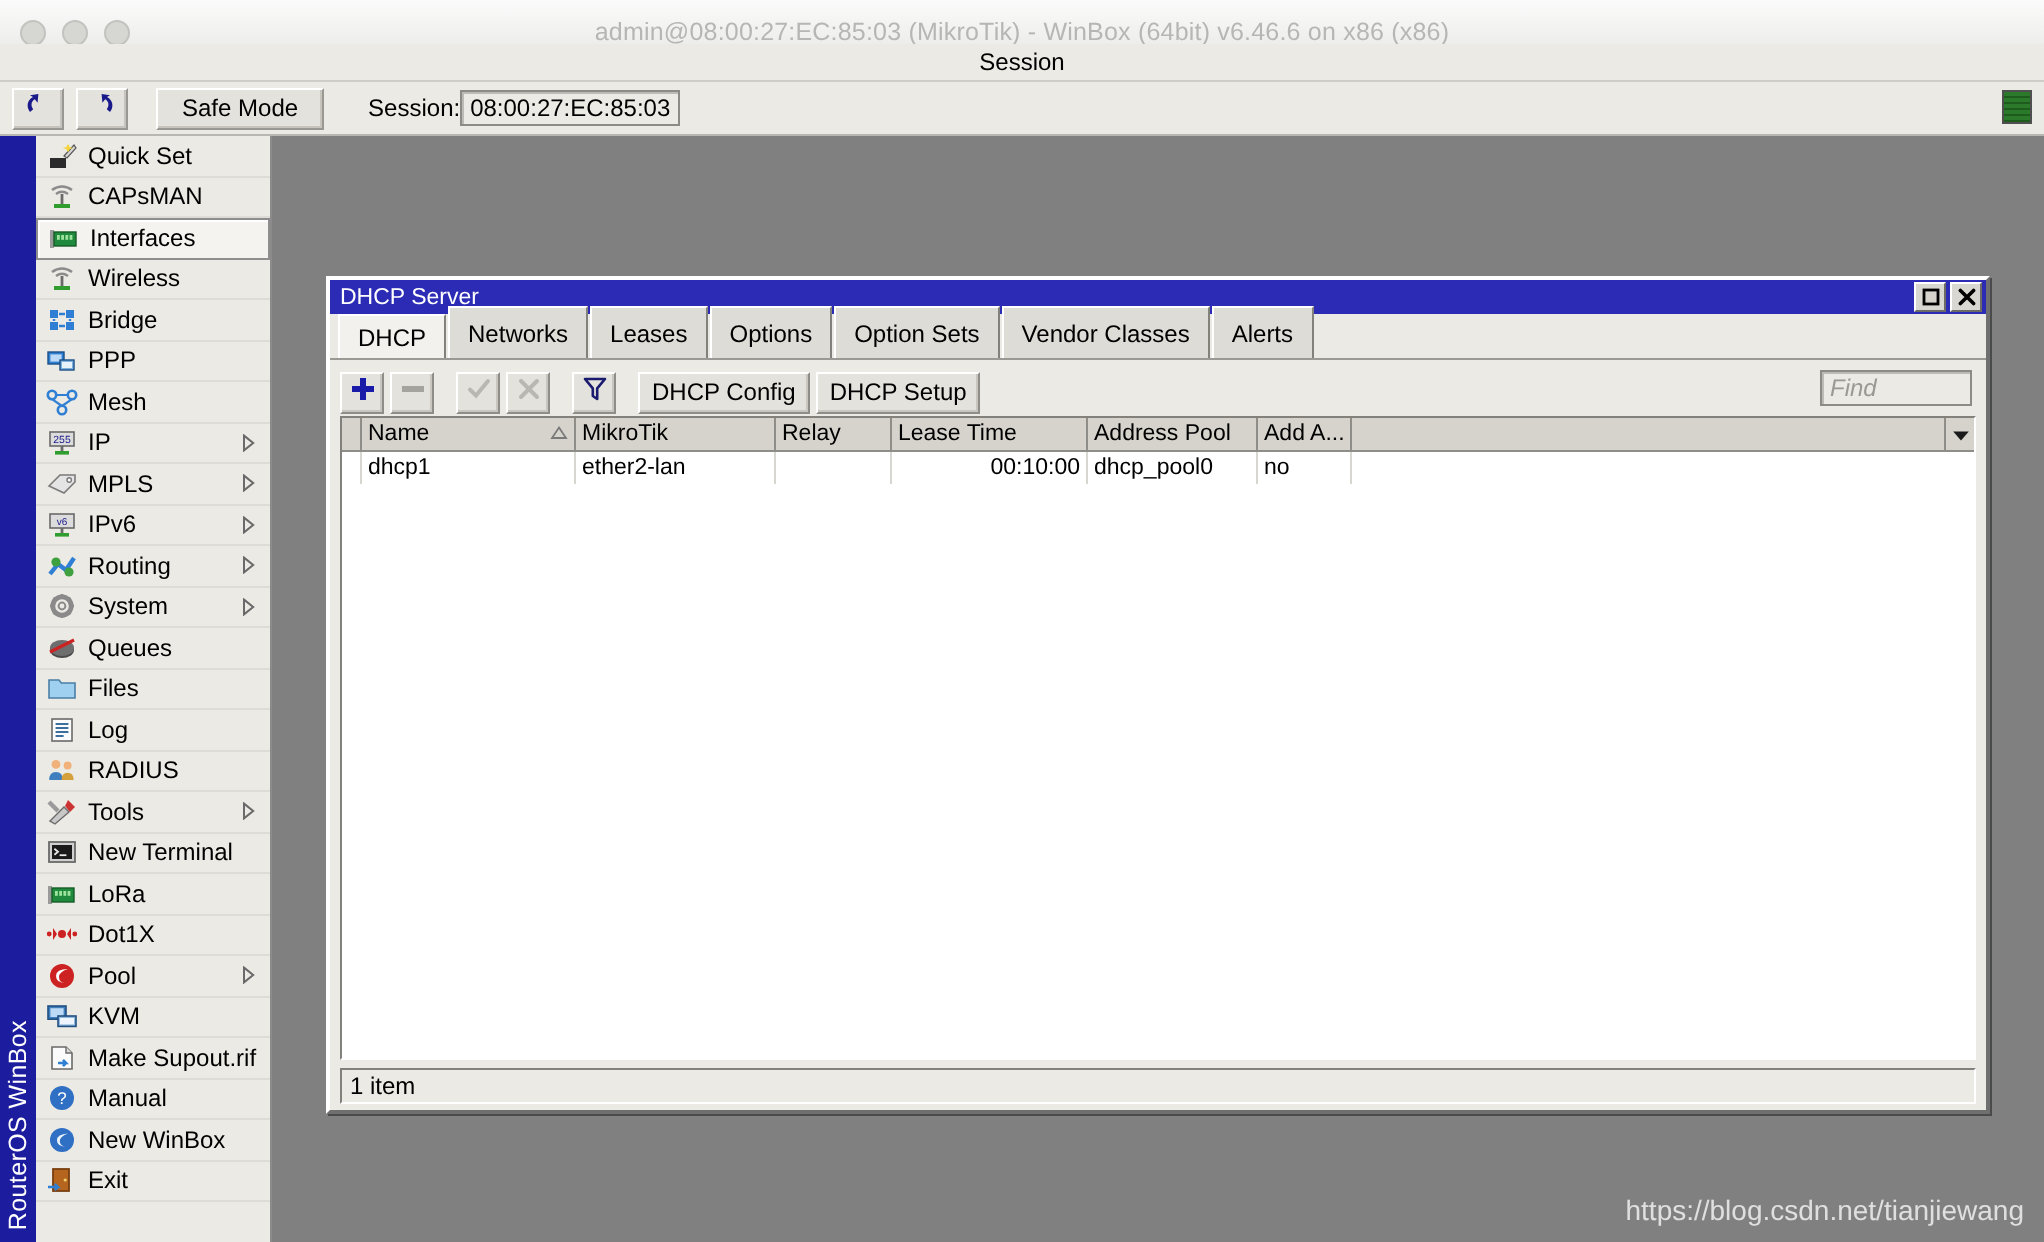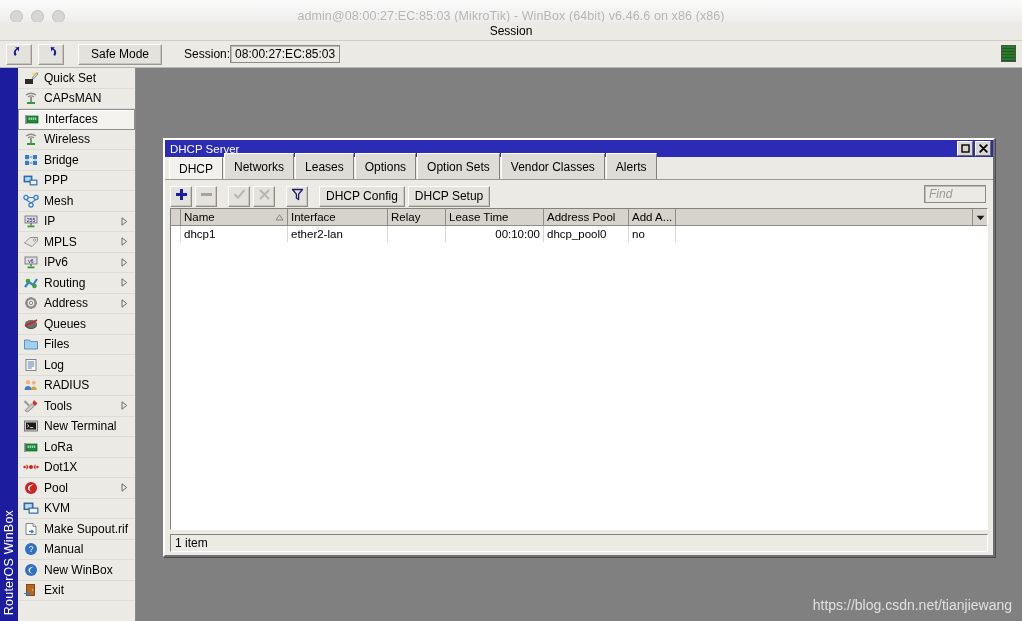--- a/index.html
+++ b/index.html
@@ -247,21 +247,21 @@
     cursor: default; font-size: 12px; color: #000;
     margin-right: 3px;
     padding: 0 6px;
     box-sizing: border-box;
   }
   .wbtn.icon { padding: 0; width: 22px; }
   .wbtn.gap { margin-left: 8px; }
   .wbtn.disabled { color: #a9a7a1; }
   .findbox {
     position: absolute; right: 2px; top: 1px;
-    width: 62px; height: 18px;
+    width: 76px; height: 18px;
     background: #eceae4;
     border: 1px solid #8d8b85;
     box-shadow: inset 1px 1px 0 #bdbbb5;
     display: flex; align-items: center;
     padding: 0 4px;
     box-sizing: border-box;
   }
   .findbox .ph { color: #9b9993; font-style: italic; font-size: 12px; }
 
   
@@ -513,21 +513,21 @@
         </span>
       </div>
       <div class="side-item">
         <span class="side-ico">
           <svg width="16" height="14" viewBox="0 0 16 14">
             <circle cx="8" cy="7" r="4.6" fill="none" stroke="#8a8a8a" stroke-width="2.4"></circle>
             <circle cx="8" cy="7" r="1.7" fill="#eceae4" stroke="#8a8a8a" stroke-width="1"></circle>
             <path d="M8 1 v2 M8 11 v2 M2 7 h2 M12 7 h2 M3.8 2.8 l1.4 1.4 M10.8 9.8 l1.4 1.4 M12.2 2.8 l-1.4 1.4 M5.2 9.8 l-1.4 1.4" stroke="#8a8a8a" stroke-width="1.3"></path>
           </svg>
         </span>
-        <span class="side-label">Address</span>
+        <span class="side-label">System</span>
         <span class="side-arrow">
           <svg width="7" height="9" viewBox="0 0 7 9">
             <path d="M1 0.8 L5.6 4.5 L1 8.2 Z" fill="none" stroke="#6a6a6a" stroke-width="1"></path>
           </svg>
         </span>
       </div>
       <div class="side-item">
         <span class="side-ico">
           <svg width="16" height="14" viewBox="0 0 16 14">
             <ellipse cx="8" cy="8" rx="6" ry="4" fill="#4a4a4a"></ellipse>
@@ -761,21 +761,21 @@
         <div class="table-wrap">
           <div class="thead" id="dhcp-thead">
               <div class="th rowhdr"></div>
               <div class="th" style="width: 107px; flex: 0 0 107px;">
                 <span>Name</span>
                 <span class="sortmark"><svg width="9" height="7" viewBox="0 0 9 7">
                     <path d="M4.5 0.8 L8 6 L1 6 Z" fill="none" stroke="#7a7a7a" stroke-width="0.9"></path>
                   </svg></span>
               </div>
               <div class="th" style="width: 100px; flex: 0 0 100px;">
-                <span>Interface</span>
+                <span>MikroTik</span>
               </div>
               <div class="th" style="width: 58px; flex: 0 0 58px;">
                 <span>Relay</span>
               </div>
               <div class="th" style="width: 98px; flex: 0 0 98px;">
                 <span>Lease Time</span>
               </div>
               <div class="th" style="width: 85px; flex: 0 0 85px;">
                 <span>Address Pool</span>
               </div>

